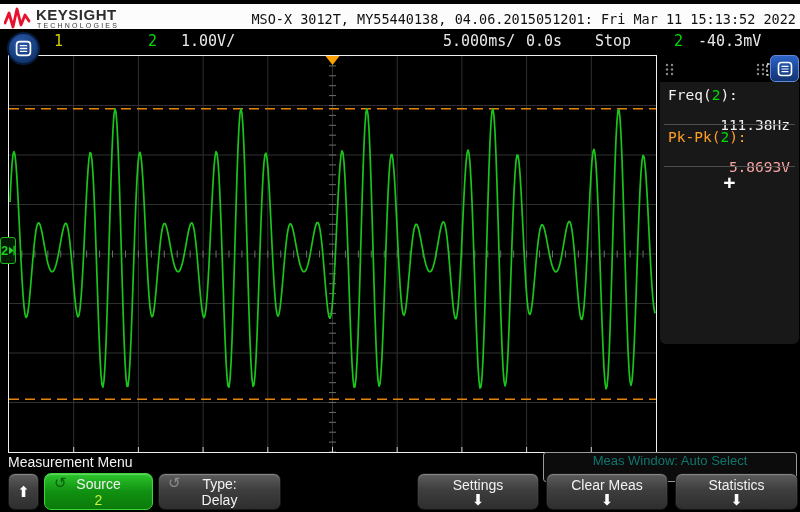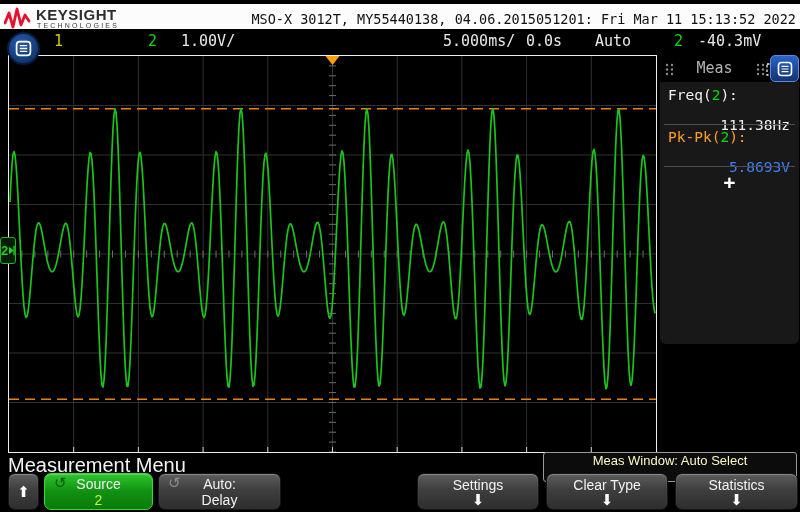--- a/index.html
+++ b/index.html
@@ -41,24 +41,24 @@
     box-sizing:border-box;display:flex;align-items:center;justify-content:center;}
   #meas-body{position:absolute;left:0;top:27px;width:139px;height:262px;background:#181818;
     border-radius:0 0 6px 6px;}
   .meas-label{position:absolute;left:8px;font-size:14.5px;white-space:pre;}
   .meas-value{position:absolute;right:9px;font-size:14.5px;margin-top:12px;}
   .meas-sep{position:absolute;left:4px;right:4px;height:1px;background:#4d4d4d;}
   #meas-add{position:absolute;left:0;right:0;top:88px;height:26px;text-align:center;
     color:#fff;font-size:21px;font-weight:bold;line-height:26px;cursor:pointer;}
 
   
-  #menu-title{position:absolute;left:8px;top:454px;font-size:20px;color:#f2f2f2;text-align:center;}
+  #menu-title{position:absolute;left:8px;top:454px;font-size:14px;color:#f2f2f2;text-align:center;}
   #meas-window{position:absolute;left:543px;top:452px;width:254px;height:30px;border:1px solid #9a9a9a;
     border-radius:3px;background:#0c0c0c;box-sizing:border-box;text-align:center;
-    font-size:13px;color:#fef9c3;line-height:16px;}
+    font-size:13px;color:#0f766e;line-height:16px;}
   .softkey{position:absolute;top:473px;height:37px;border-radius:7px;box-sizing:border-box;
     background:linear-gradient(180deg,#5d5d5d,#3e3e3e 45%,#2e2e2e);border:1px solid #161616;
     box-shadow:inset 0 1px 1px rgba(255,255,255,.28);
     display:flex;flex-direction:column;align-items:center;justify-content:center;
     color:#f2f2f2;font-size:14px;line-height:16px;cursor:pointer;}
   .softkey.green{background:linear-gradient(180deg,#2cc52c,#119111 50%,#0a7a0a);border:1px solid #38d838;}
   .sk-icon{position:absolute;left:9px;top:1px;font-size:15px;color:#8c8c8c;}
   .softkey.green .sk-icon{color:#0a5c0a;}
   .sk-arrow{font-size:15px;line-height:14px;color:#fff;}
   .line2-green{color:#c9f23d;}
@@ -76,21 +76,21 @@
     <div id="brand-sub">TECHNOLOGIES</div>
     <div id="hdr-title" class="mono">MSO-X 3012T, MY55440138, 04.06.2015051201: Fri Mar 11 15:13:52 2022</div>
   </div>
 
   <div id="statusbar">
     <span class="sb mono" style="left:54px;color:#cfcf00">1</span>
     <span class="sb mono" style="left:148px;color:#00dc00">2</span>
     <span class="sb mono" style="left:181px">1.00V/</span>
     <span class="sb mono" style="left:443px">5.000ms/</span>
     <span class="sb mono" style="left:526px">0.0s</span>
-    <span class="sb mono" style="left:595px">Auto</span>
+    <span class="sb mono" style="left:595px">Stop</span>
     <svg class="abs" style="left:641px;top:34px" width="16" height="16" viewBox="0 0 16 16">
       <path d="M1,14 H5.5 M5.5,14 V6 M5.5,3.5 H15" stroke="#00dc00" stroke-width="1.6" fill="none"></path>
       <polygon points="2.6,8.4 8.4,8.4 5.5,2.4" fill="#00dc00"></polygon>
     </svg>
     <span class="sb mono" style="left:674px;color:#00dc00">2</span>
     <span class="sb mono" style="left:698px">-40.3mV</span>
     <svg class="abs" style="left:766px;top:33px" width="22" height="18" viewBox="0 0 22 18">
       <rect x="1" y="1" width="16" height="11" fill="none" stroke="#eaeaea" stroke-width="1.3" stroke-dasharray="2.6 2"></rect>
       <path d="M13,6 L13,16 L15.4,13.6 L16.9,16.6 L18.5,15.7 L17,12.9 L20,12.7 Z" fill="#f2f2f2"></path>
     </svg>
@@ -243,21 +243,20 @@
       <svg class="abs" style="left:5px;top:8px" width="9" height="13" viewBox="0 0 9 13">
         <g fill="#8a8a8a">
             <circle cx="2" cy="2" r="1.2"></circle>
             <circle cx="7" cy="2" r="1.2"></circle>
             <circle cx="2" cy="6.5" r="1.2"></circle>
             <circle cx="7" cy="6.5" r="1.2"></circle>
             <circle cx="2" cy="11" r="1.2"></circle>
             <circle cx="7" cy="11" r="1.2"></circle>
           </g>
       </svg>
-      <div id="meas-title" class="mono">Meas</div>
       <svg class="abs" style="left:96px;top:8px" width="9" height="13" viewBox="0 0 9 13">
         <g fill="#8a8a8a">
             <circle cx="2" cy="2" r="1.2"></circle>
             <circle cx="7" cy="2" r="1.2"></circle>
             <circle cx="2" cy="6.5" r="1.2"></circle>
             <circle cx="7" cy="6.5" r="1.2"></circle>
             <circle cx="2" cy="11" r="1.2"></circle>
             <circle cx="7" cy="11" r="1.2"></circle>
           </g>
       </svg>
@@ -266,48 +265,48 @@
           <rect x="1.5" y="1.5" width="13" height="13" rx="3" fill="none" stroke="#fff" stroke-width="1.6"></rect>
           <path d="M4.5,5.3 H11.5 M4.5,8 H11.5 M4.5,10.7 H11.5" stroke="#fff" stroke-width="1.2"></path>
         </svg>
       </div>
     </div>
     <div id="meas-body">
       <div class="meas-label mono" style="top:5px;color:#f0f0f0"><span>Freq(</span><span style="color:#00dc00">2</span><span>):</span></div>
       <div class="meas-value mono" style="top:23px;color:#f0f0f0">111.38Hz</div>
       <div class="meas-sep" style="top:42px"></div>
       <div class="meas-label mono" style="top:47px;color:#ff9e27"><span>Pk-Pk(</span><span style="color:#00dc00">2</span><span>):</span></div>
-      <div class="meas-value mono" style="top:65px;color:#3b82f6">5.8693V</div>
+      <div class="meas-value mono" style="top:65px;color:#fca5a5">5.8693V</div>
       <div class="meas-sep" style="top:84px"></div>
       <div id="meas-add">+</div>
     </div>
   </div>
 
   <div id="menu-title">Measurement Menu</div>
   <div id="meas-window">Meas Window: Auto Select</div>
 
   <div class="softkey" style="left:8px;width:31px">
     <span class="sk-arrow">⬆</span>
   </div>
   <div class="softkey green" style="left:44px;width:109px">
     <span class="sk-icon">↺</span>
     <span>Source</span>
     <span class="line2-green">2</span>
   </div>
   <div class="softkey" style="left:158px;width:123px">
     <span class="sk-icon">↺</span>
-    <span>Auto:</span>
+    <span>Type:</span>
     <span>Delay</span>
   </div>
   <div class="softkey" style="left:417px;width:122px">
     <span>Settings</span>
     <span class="sk-arrow">⬇</span>
   </div>
   <div class="softkey" style="left:546px;width:122px">
-    <span>Clear Type</span>
+    <span>Clear Meas</span>
     <span class="sk-arrow">⬇</span>
   </div>
   <div class="softkey" style="left:675px;width:123px">
     <span>Statistics</span>
     <span class="sk-arrow">⬇</span>
   </div>
 
 </div>
 
 </body></html>

